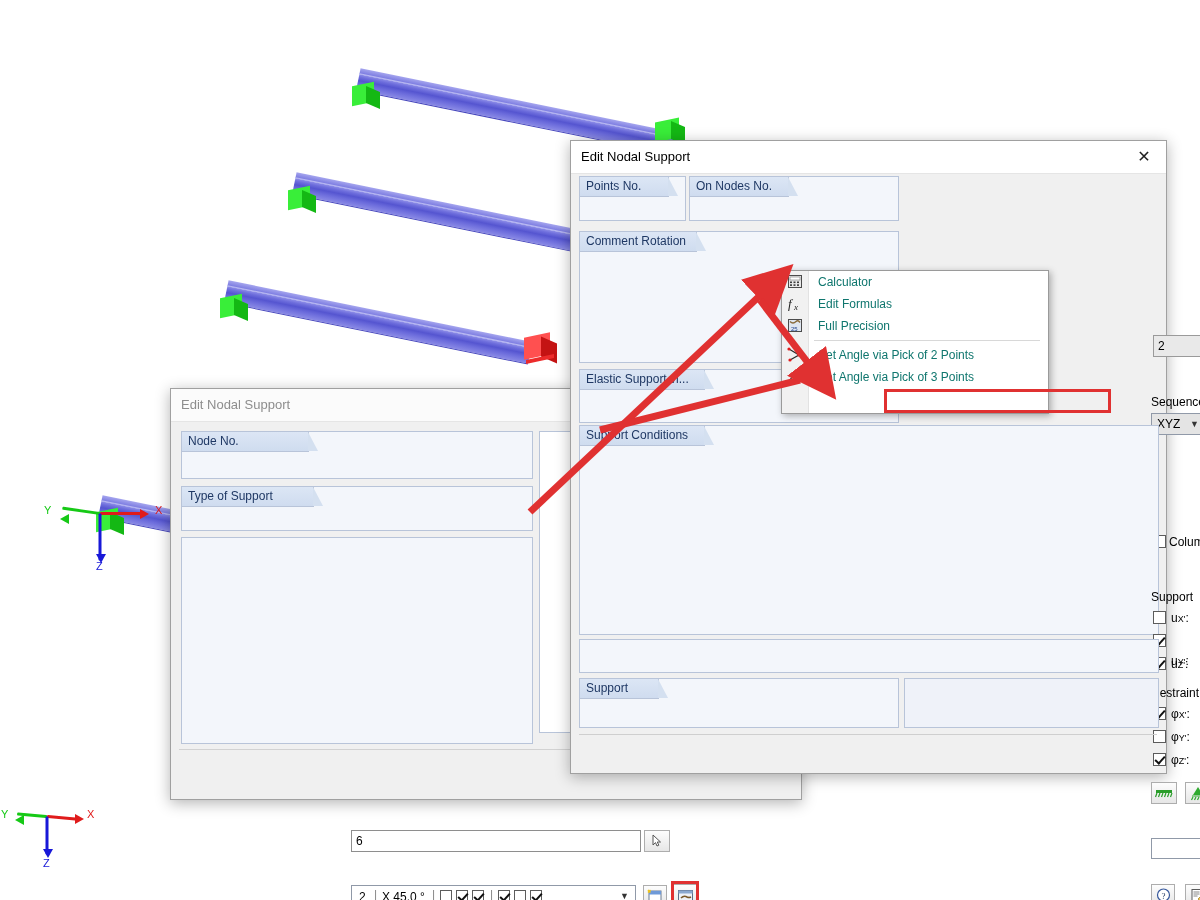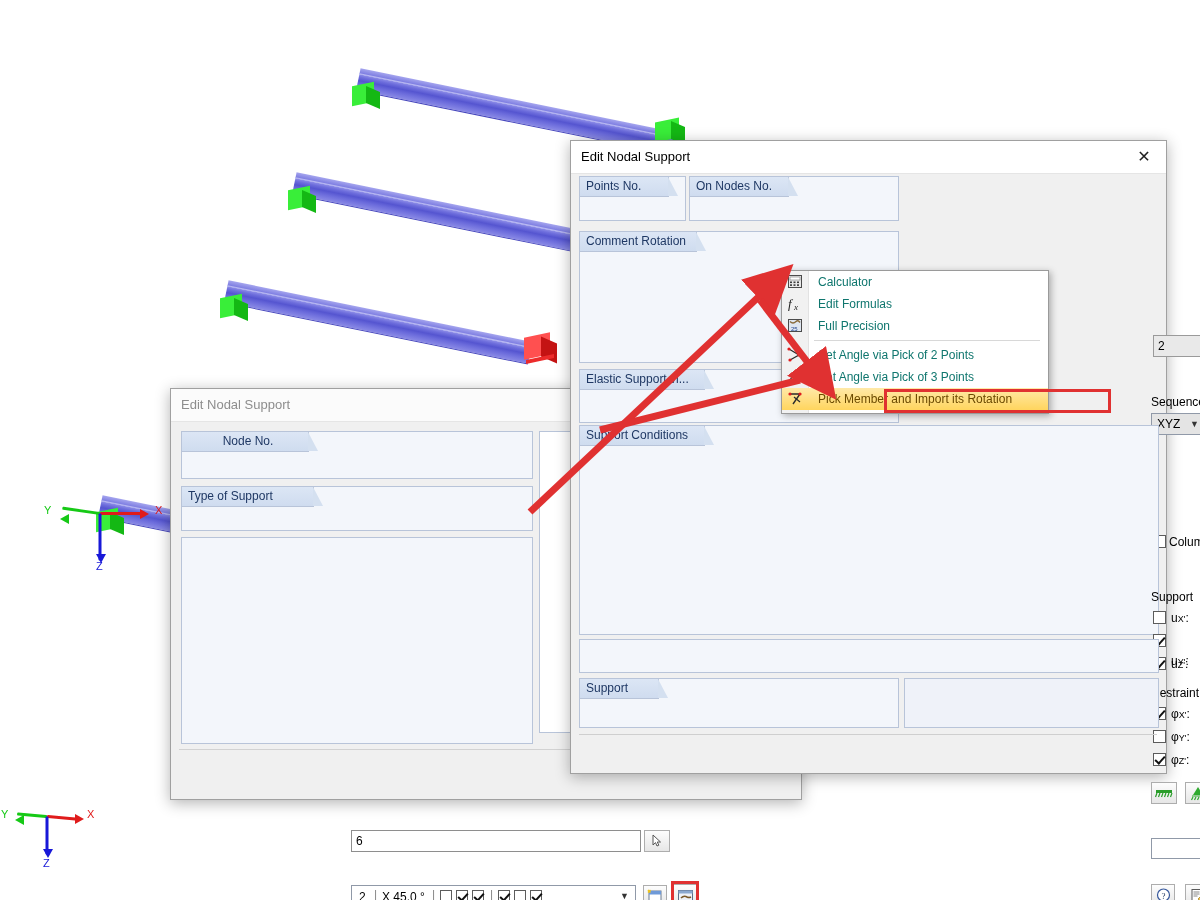--- a/index.html
+++ b/index.html
@@ -147,21 +147,21 @@
     <span class="axlab" style="left:-46px;top:-7px;color:#16c916;">Y</span>
     <div class="ax" style="left:0;top:0;width:38px;background:#1818d8;transform:rotate(90deg);transform-origin:0 50%;"></div>
     <div class="arrowh" style="left:-4px;top:34px;border-style:solid;border-width:9px 5px 0 5px;border-color:#1818d8 transparent transparent transparent;"></div>
     <span class="axlab" style="left:-4px;top:42px;color:#1818d8;">Z</span>
   </div>
 </div>
 
 <div class="dlg" style="left:170px;top:388px;width:630px;height:410px;">
   <div class="dlg-title inactive">Edit Nodal Support</div>
 
-  <div class="gbox" style="left:10px;top:42px;width:350px;height:46px;text-align:center;">
+  <div class="gbox" style="left:10px;top:42px;width:350px;height:46px;">
     <div class="ghead" style="width:120px;">Node No.</div>
   </div>
   <input class="tf" style="left: 180px; top: 441px; width: 290px; height: 22px;" value="6">
   <div class="btn" style="left:473px;top:441px;width:26px;height:22px;">
     <svg width="14" height="14" viewBox="0 0 14 14" style="margin-top:3px;">
       <path d="M3 1 L3 11 L5.5 8.6 L7 12 L8.8 11.2 L7.3 8 L10.5 8 Z" fill="#fff" stroke="#555" stroke-width="1"></path>
     </svg>
   </div>
 
   <div class="gbox" style="left:10px;top:97px;width:350px;height:43px;">
@@ -353,29 +353,20 @@
   <div class="mi">
     <svg class="mic" width="17" height="16" viewBox="0 0 17 16">
       <path d="M3 11 q4 -8 11 -4" stroke="#2b2b2b" stroke-width="1.3" fill="none"></path>
       <path d="M2 12 l5 -2 l-1 4 z" fill="#2b2b2b"></path>
       <circle cx="14" cy="7" r="1.6" fill="#e01b1b"></circle>
         <circle cx="7" cy="4.5" r="1.6" fill="#e01b1b"></circle>
     </svg>
     <span>Set Angle via Pick of 3 Points</span>
   </div>
 
-  <div class="mi sel">
-    <svg class="mic" width="17" height="16" viewBox="0 0 17 16">
-      <path d="M3 3 L13 3 L6 13" stroke="#2b2b2b" stroke-width="1.4" fill="none"></path>
-      <path d="M7 6 L13 11" stroke="#2b2b2b" stroke-width="1.2"></path>
-      <circle cx="13" cy="3" r="1.6" fill="#e01b1b"></circle>
-        <circle cx="3" cy="3" r="1.6" fill="#e01b1b"></circle>
-    </svg>
-    <span>Pick Member and Import its Rotation</span>
-  </div>
 </div>
 <div class="rbox" style="left:884px;top:389px;width:227px;height:24px;"></div>
 
 <svg class="abs" style="left:0;top:0;width:1200px;height:900px;pointer-events:none;">
   <defs>
     <marker id="ah" markerWidth="7" markerHeight="7" refX="2" refY="3.5" orient="auto">
       <polygon points="0,0 7,3.5 0,7" fill="#e03131"></polygon>
     </marker>
   </defs>
 

